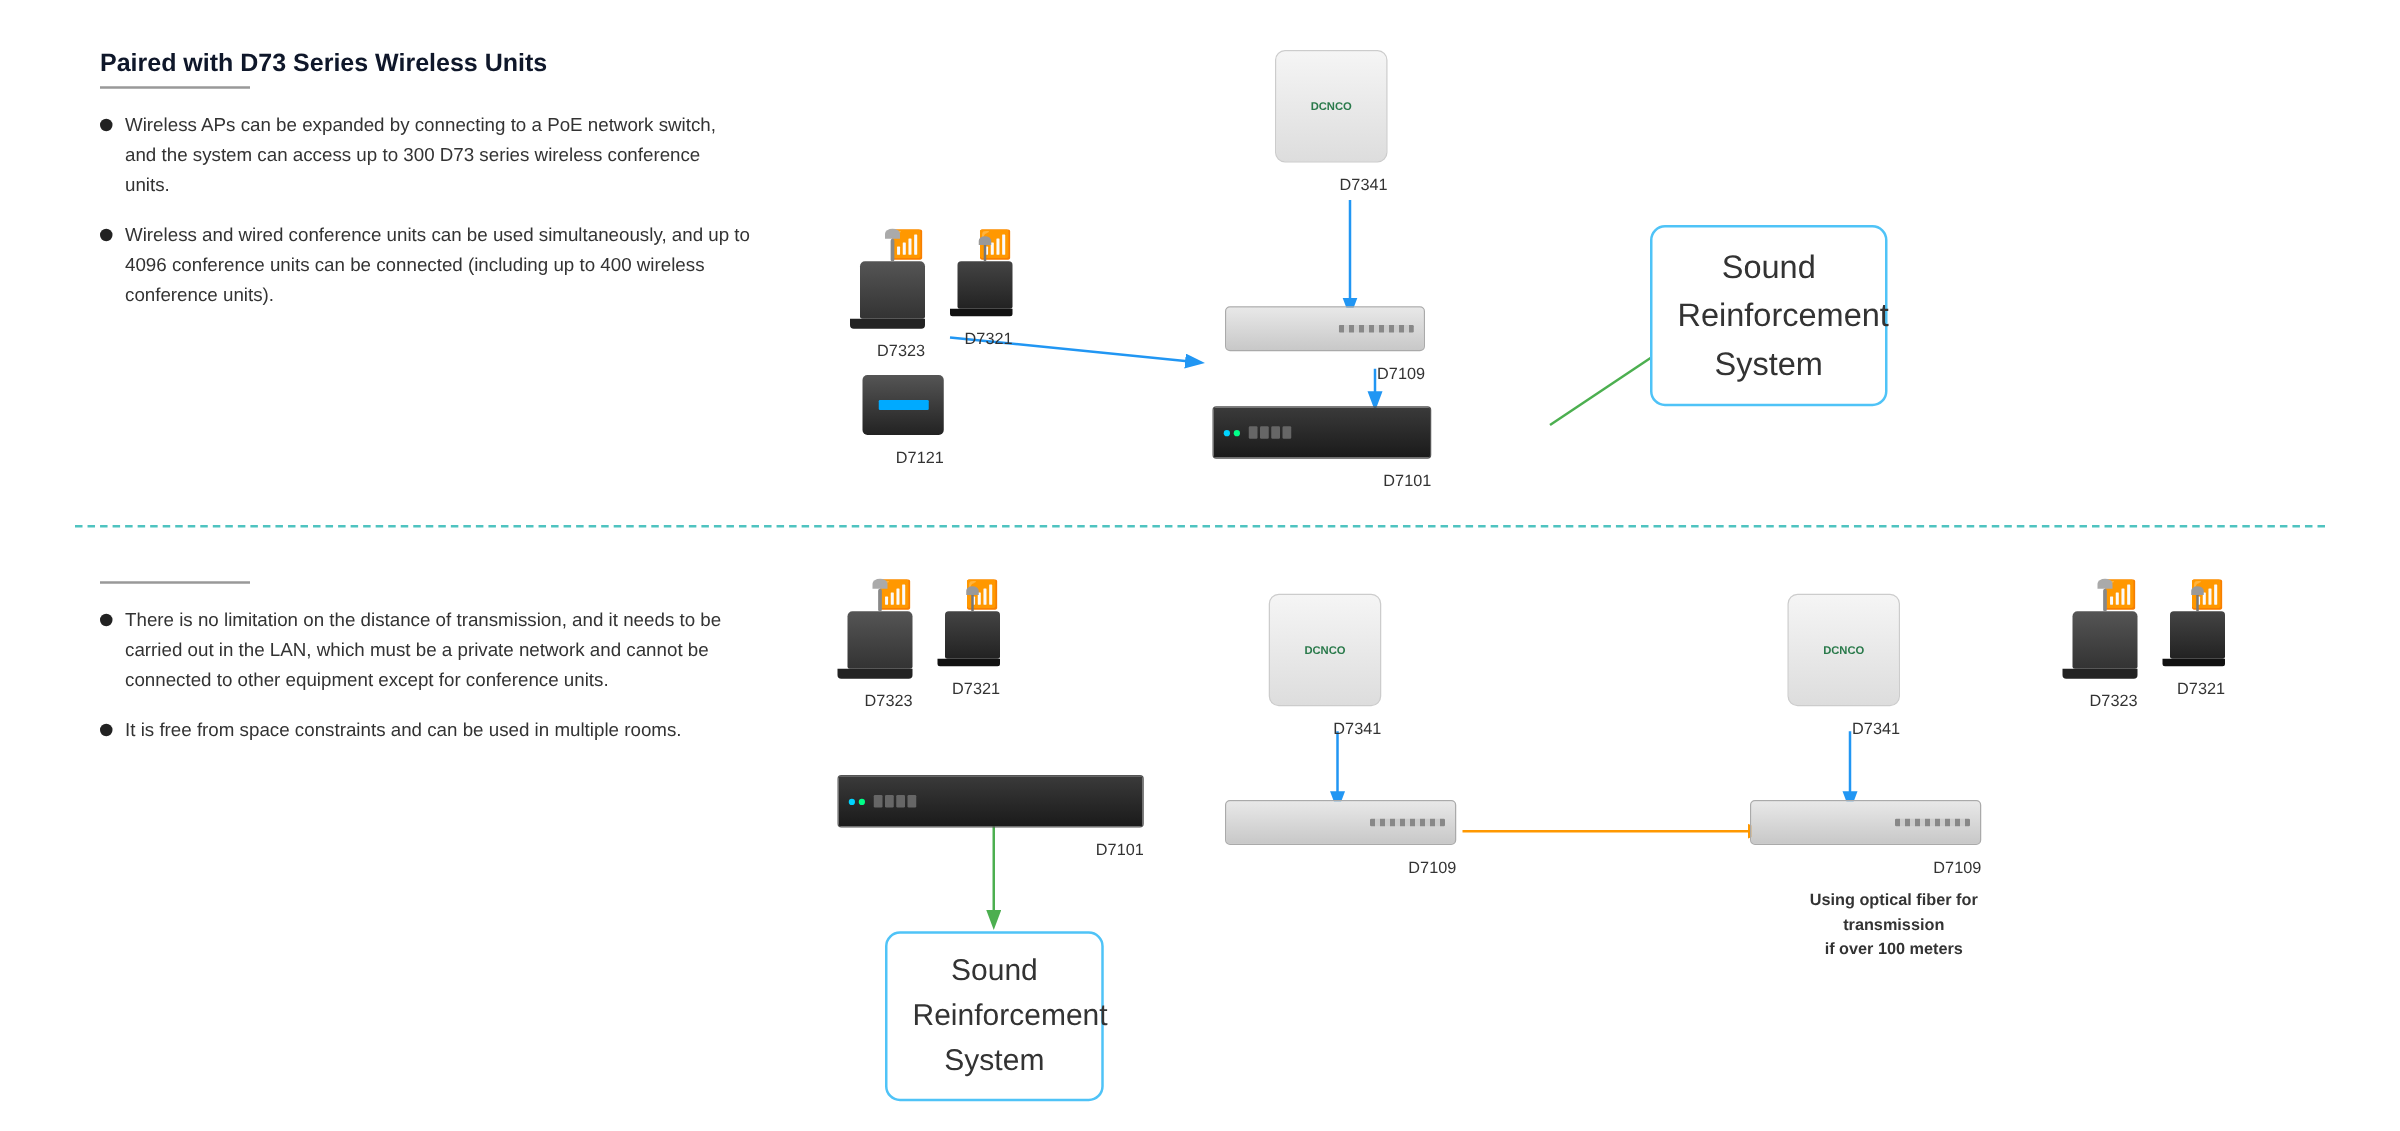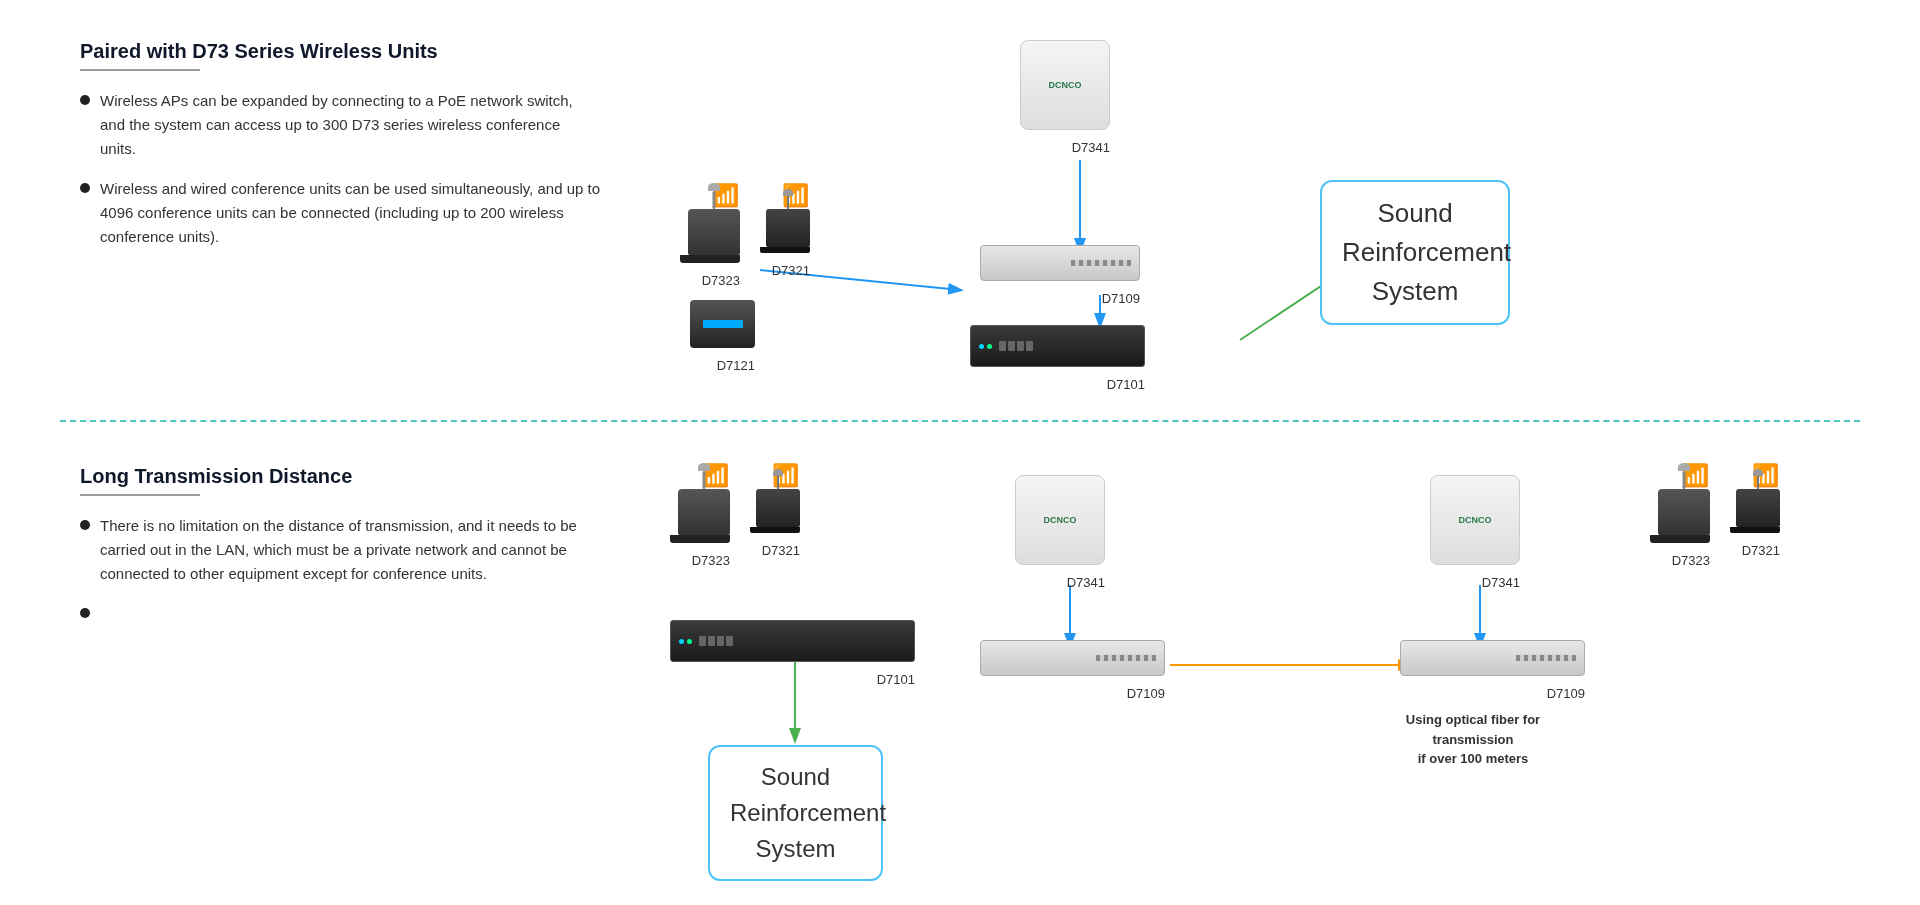--- a/index.html
+++ b/index.html
@@ -313,21 +313,21 @@
     <div class="text-panel">
       <div class="section-title">Paired with D73 Series Wireless Units</div>
       <div class="title-underline"></div>
       <ul class="bullet-list">
         <li>
           <span class="bullet-dot"></span>
           <span>Wireless APs can be expanded by connecting to a PoE network switch, and the system can access up to 300 D73 series wireless conference units.</span>
         </li>
         <li>
           <span class="bullet-dot"></span>
-          <span>Wireless and wired conference units can be used simultaneously, and up to 4096 conference units can be connected (including up to 200 wireless conference units).</span>
+          <span>Wireless and wired conference units can be used simultaneously, and up to 4096 conference units can be connected (including up to 400 wireless conference units).</span>
         </li>
       </ul>
     </div>
 
     <div class="diagram-area" style="position:relative; height:390px; flex:1; margin-left:40px;">
 
       <svg class="arrows-svg">
 
         <defs>
           <marker id="arrowBlue" markerWidth="8" markerHeight="8" refX="6" refY="3" orient="auto">
@@ -404,29 +404,29 @@
       </div>
 
     </div>
   </div>
 
   <hr class="divider">
 
   <div class="bottom-section">
 
     <div class="text-panel">
-      <div class="section-title">Long Transmission Distance</div>
       <div class="title-underline"></div>
       <ul class="bullet-list">
         <li>
           <span class="bullet-dot"></span>
           <span>There is no limitation on the distance of transmission, and it needs to be carried out in the LAN, which must be a private network and cannot be connected to other equipment except for conference units.</span>
         </li>
         <li>
           <span class="bullet-dot"></span>
+          <span>It is free from space constraints and can be used in multiple rooms.</span>
         </li>
       </ul>
     </div>
 
     <div class="diagram-area-bottom" style="position:relative; flex:1; margin-left:40px;">
 
       <svg class="arrows-svg">
         <defs>
           <marker id="arrowGreen2" markerWidth="8" markerHeight="8" refX="6" refY="3" orient="auto">
             <path d="M0,0 L0,6 L8,3 z" fill="#4caf50"></path>
@@ -513,18 +513,18 @@
         <div class="small-unit-base"></div>
         <div class="device-label">D7321</div>
       </div>
 
       <div class="device" style="left:68px; top:290px;">
         <div class="sound-box" style="width:175px;">
           <div class="sound-box-text" style="font-size:24px; line-height:1.5;">Sound<br>Reinforcement<br>System</div>
         </div>
       </div>
 
-      <div class="fiber-note" style="position:absolute; left:728px; top:255px; width:210px;">Using optical fiber for transmission<br>if over 100 meters</div>
+      <div class="fiber-note" style="position:absolute; left:770px; top:255px; width:210px;">Using optical fiber for transmission<br>if over 100 meters</div>
 
     </div>
   </div>
 
 </div>
 
 </body></html>

